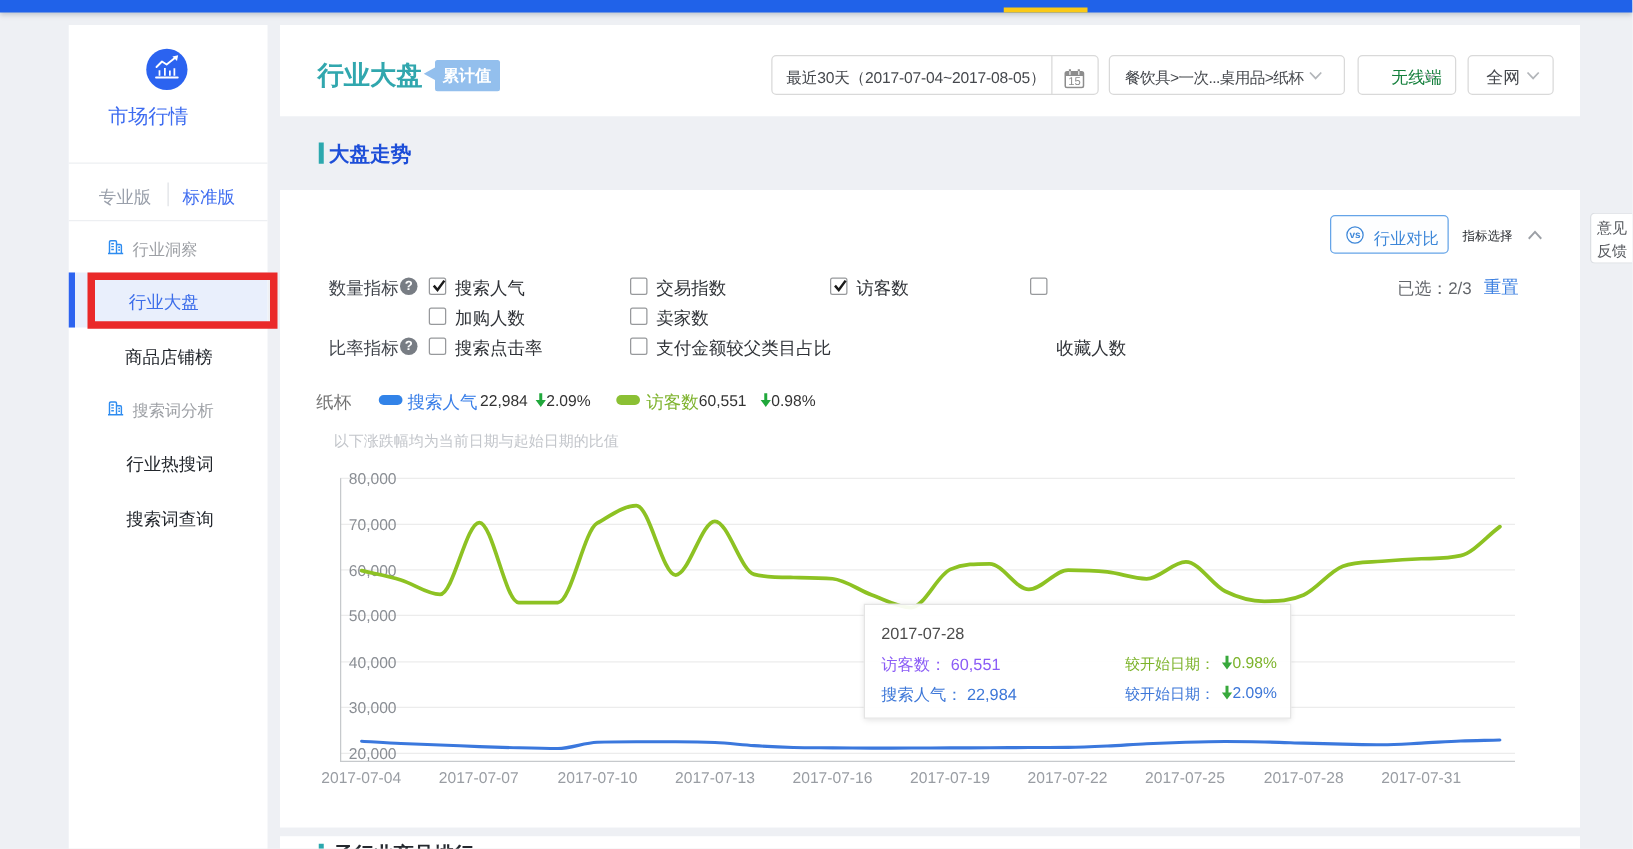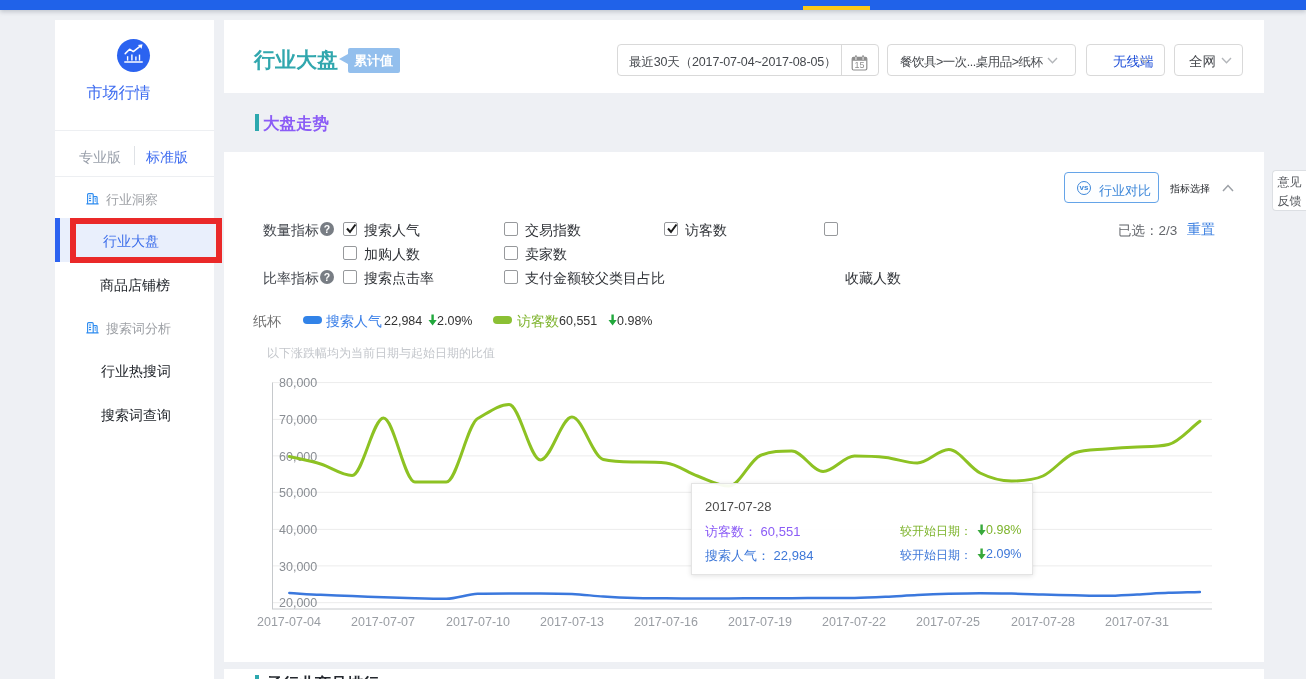--- a/index.html
+++ b/index.html
@@ -79,33 +79,33 @@
   </svg>
 </div>
 
 <div class="abs" style="left:887px;top:44px;width:189px;height:32px;background:#fff;border:1px solid #d9d9d9;border-radius:4px;"></div>
 <div class="abs" style="left:900px;top:54px;font-size:12.5px;letter-spacing:-0.5px;color:#45484d;">餐饮具&gt;一次...桌用品&gt;纸杯</div>
 <svg class="abs" style="left:1047px;top:57px;" width="11" height="7" viewBox="0 0 11 7">
     <polyline points="1,1 5.5,5.7 10,1" fill="none" stroke="#b3b6ba" stroke-width="1.4"></polyline>
   </svg>
 
 <div class="abs" style="left:1086px;top:44px;width:79px;height:32px;background:#fff;border:1px solid #d9d9d9;border-radius:4px;"></div>
-<div class="abs" style="left:1113px;top:53px;font-size:13.5px;color:#1d4ed8;">无线端</div>
+<div class="abs" style="left:1113px;top:53px;font-size:13.5px;color:#15803d;">无线端</div>
 <svg class="abs" style="left:1139px;top:57px;" width="11" height="7" viewBox="0 0 11 7">
     <polyline points="1,1 5.5,5.7 10,1" fill="none" stroke="#b3b6ba" stroke-width="1.4"></polyline>
   </svg>
 
 <div class="abs" style="left:1174px;top:44px;width:69px;height:32px;background:#fff;border:1px solid #d9d9d9;border-radius:4px;"></div>
 <div class="abs" style="left:1189px;top:53px;font-size:13.5px;color:#45484d;">全网</div>
 <svg class="abs" style="left:1221px;top:57px;" width="11" height="7" viewBox="0 0 11 7">
     <polyline points="1,1 5.5,5.7 10,1" fill="none" stroke="#b3b6ba" stroke-width="1.4"></polyline>
   </svg>
 
 <div class="abs" style="left:255px;top:114px;width:4px;height:17px;background:#2ca8ae;"></div>
-<div class="abs" style="left:263px;top:113px;font-size:16.5px;font-weight:bold;color:#8b5cf6;">大盘走势</div>
+<div class="abs" style="left:263px;top:113px;font-size:16.5px;font-weight:bold;color:#1d4ed8;">大盘走势</div>
 
 <div class="abs" style="left:224px;top:152px;width:1040px;height:510px;background:#fff;"></div>
 
 <div class="abs" style="left:1064px;top:172px;width:95px;height:31px;background:#fdfeff;border:1px solid #65a4e8;border-radius:4px;"></div>
 <div class="abs" style="left:1077px;top:181px;width:14px;height:14px;border:1.5px solid #3d87d9;border-radius:50%;color:#3d87d9;font-size:8px;font-weight:bold;text-align:center;line-height:11px;">vs</div>
 <div class="abs" style="left:1099px;top:182px;font-size:13px;color:#3d87d9;">行业对比</div>
 <div class="abs" style="left:1170px;top:182px;font-size:10px;color:#23262b;">指标选择</div>
 <svg class="abs" style="left:1222px;top:184px;" width="12" height="8" viewBox="0 0 12 8">
     <polyline points="1,7 6,1.5 11,7" fill="none" stroke="#9ca0a6" stroke-width="1.5"></polyline>
   </svg>

